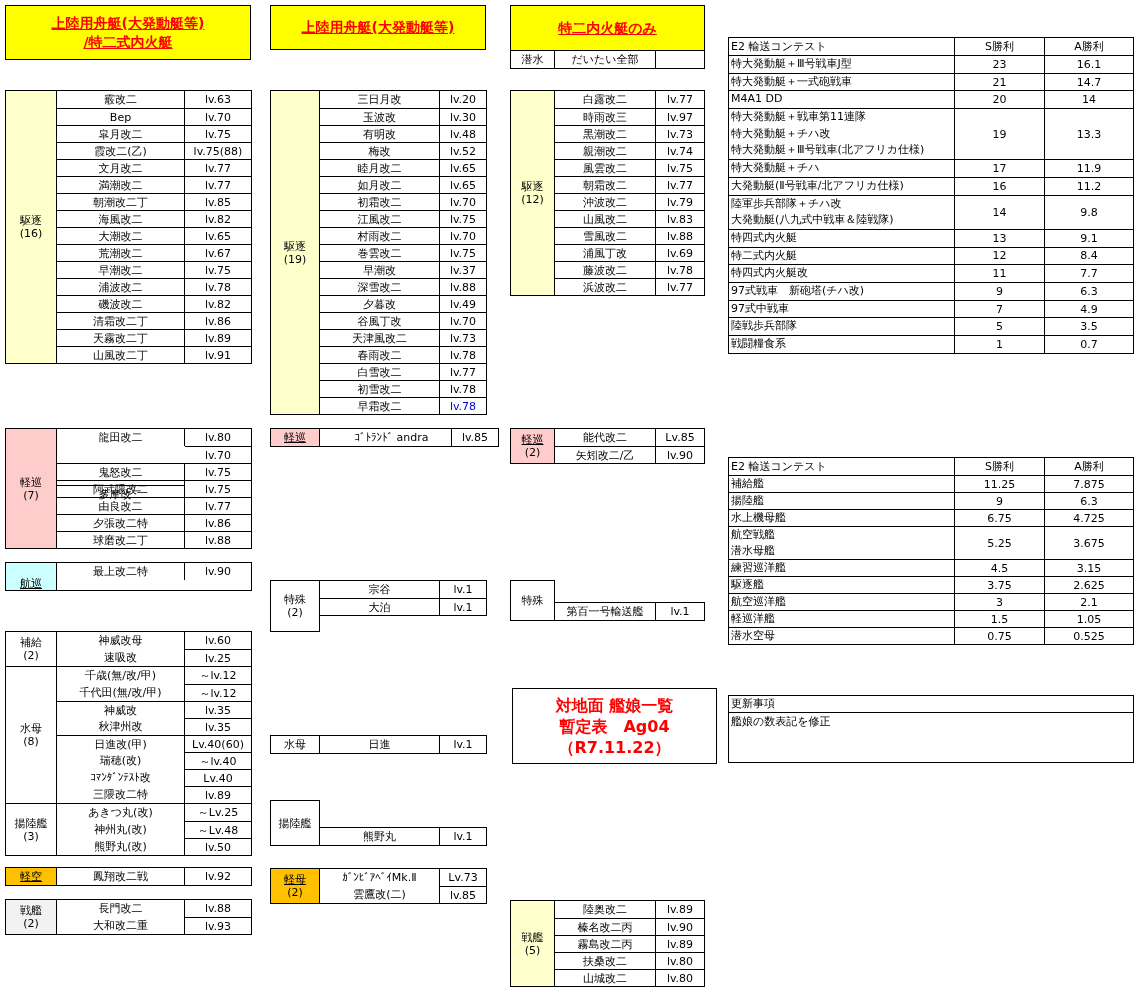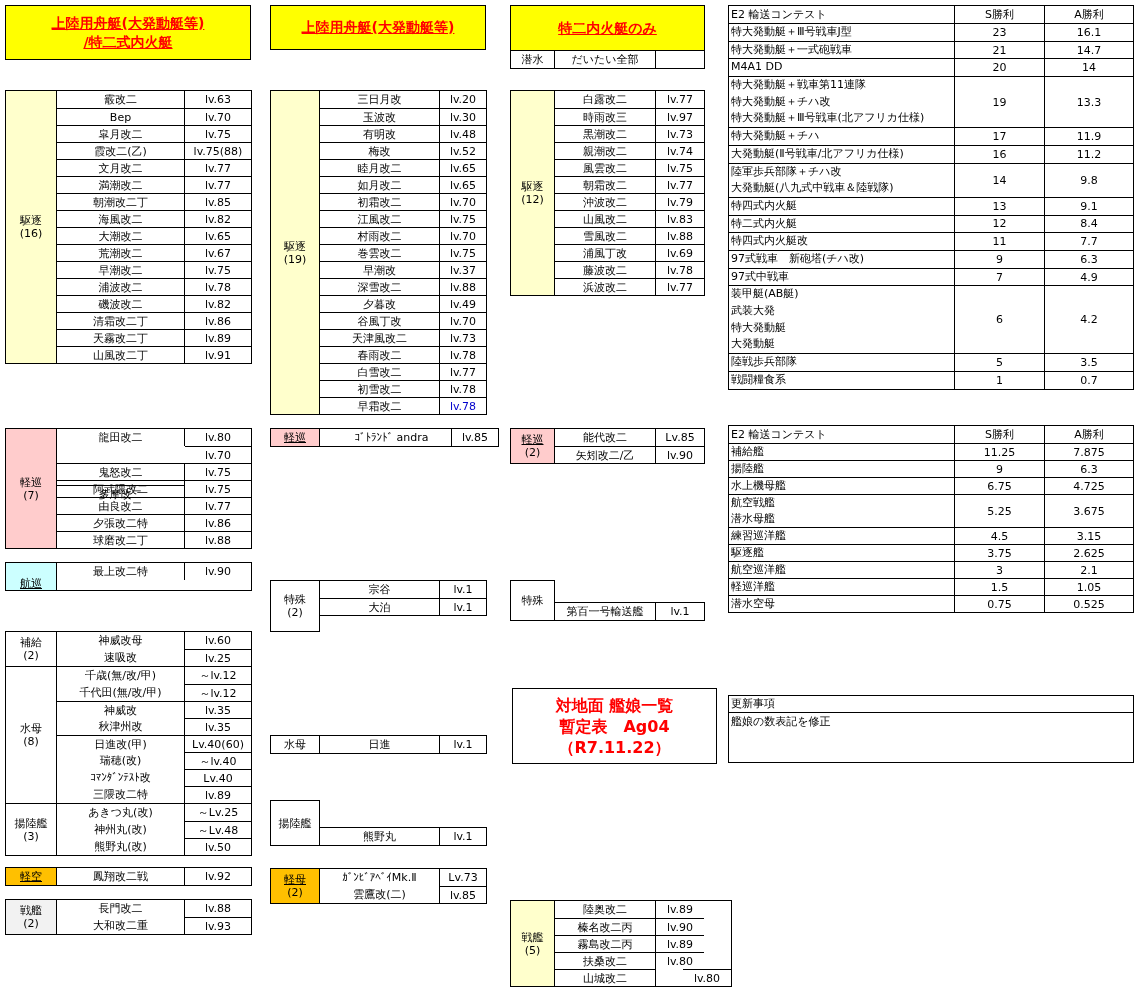--- a/index.html
+++ b/index.html
@@ -14,21 +14,21 @@
        align-items:center;justify-content:center;line-height:13px;text-align:center;flex:none;}
   .rows{display:flex;flex-direction:column;border:1px solid #000;border-left:none;
         background:#fff;box-sizing:border-box;flex:none;}
   .row{display:flex;box-sizing:border-box;flex:none;}
   .name,.lv{box-sizing:border-box;display:flex;align-items:center;justify-content:center;
             white-space:nowrap;overflow:hidden;height:100%;}
   .name{border-right:1px solid #000;}
   .row:not(:first-child) .name{border-top:1px solid #000;}
   .row:not(:first-child) .lv{border-top:1px solid #000;}
   .row.nb .name{border-top:none;}
-  .stable{position:absolute;background:#fff;border:1px solid #000;box-sizing:border-box;}
+  .stable{position:absolute;background:#fff;border:1px solid #000;box-sizing:border-box;margin-top:32px;}
   .srow{display:flex;box-sizing:border-box;}
   .srow:not(:first-child){border-top:1px solid #000;}
   .slabel{box-sizing:border-box;border-right:1px solid #000;padding-left:2px;
           display:flex;flex-direction:column;justify-content:center;flex:none;overflow:hidden;}
   .slabel div{white-space:nowrap;overflow:hidden;}
   .sval{box-sizing:border-box;display:flex;align-items:center;justify-content:center;flex:none;}
   .sval.s{border-right:1px solid #000;}
   .shead .slabel{justify-content:center;}
   .shead .sval{justify-content:center;}
   .titlebox{position:absolute;border:1px solid #000;background:#fff;box-sizing:border-box;
@@ -545,21 +545,21 @@
           <div class="lv" style="width: 48px;">lv.90</div>
         </div>
         <div class="row" style="height: 17px;">
           <div class="name" style="width: 101px;">霧島改二丙</div>
           <div class="lv" style="width: 48px;">lv.89</div>
         </div>
         <div class="row" style="height: 17px;">
           <div class="name" style="width: 101px;">扶桑改二</div>
           <div class="lv" style="width: 48px;">lv.80</div>
         </div>
-        <div class="row" style="height: 17px; gap: 27px;">
+        <div class="row" style="height: 17px;">
           <div class="name" style="width: 101px;">山城改二</div>
           <div class="lv" style="width: 48px;">lv.80</div>
         </div>
       </div>
     </div>
     <div class="stable" style="left: 728px; top: 5px; width: 406px;">
       <div class="srow shead">
         <div class="slabel" style="width: 226px; height: 17px;">
           <div>E2 輸送コンテスト</div>
         </div>
@@ -647,30 +647,20 @@
         <div class="sval" style="width: 88px; height: 16.7px;">6.3</div>
       </div>
       <div class="srow">
         <div class="slabel" style="width: 226px; height: 16.7px;">
           <div style="height: 16.7px; line-height: 16.7px;">97式中戦車</div>
         </div>
         <div class="sval s" style="width: 90px; height: 16.7px;">7</div>
         <div class="sval" style="width: 88px; height: 16.7px;">4.9</div>
       </div>
       <div class="srow">
-        <div class="slabel" style="width: 226px; height: 66.8px;">
-          <div style="height: 16.7px; line-height: 16.7px;">装甲艇(AB艇)</div>
-          <div style="height: 16.7px; line-height: 16.7px;">武装大発</div>
-          <div style="height: 16.7px; line-height: 16.7px;">特大発動艇</div>
-          <div style="height: 16.7px; line-height: 16.7px;">大発動艇</div>
-        </div>
-        <div class="sval s" style="width: 90px; height: 66.8px;">6</div>
-        <div class="sval" style="width: 88px; height: 66.8px;">4.2</div>
-      </div>
-      <div class="srow">
         <div class="slabel" style="width: 226px; height: 16.7px;">
           <div style="height: 16.7px; line-height: 16.7px;">陸戦歩兵部隊</div>
         </div>
         <div class="sval s" style="width: 90px; height: 16.7px;">5</div>
         <div class="sval" style="width: 88px; height: 16.7px;">3.5</div>
       </div>
       <div class="srow">
         <div class="slabel" style="width: 226px; height: 16.7px;">
           <div style="height: 16.7px; line-height: 16.7px;">戦闘糧食系</div>
         </div>

